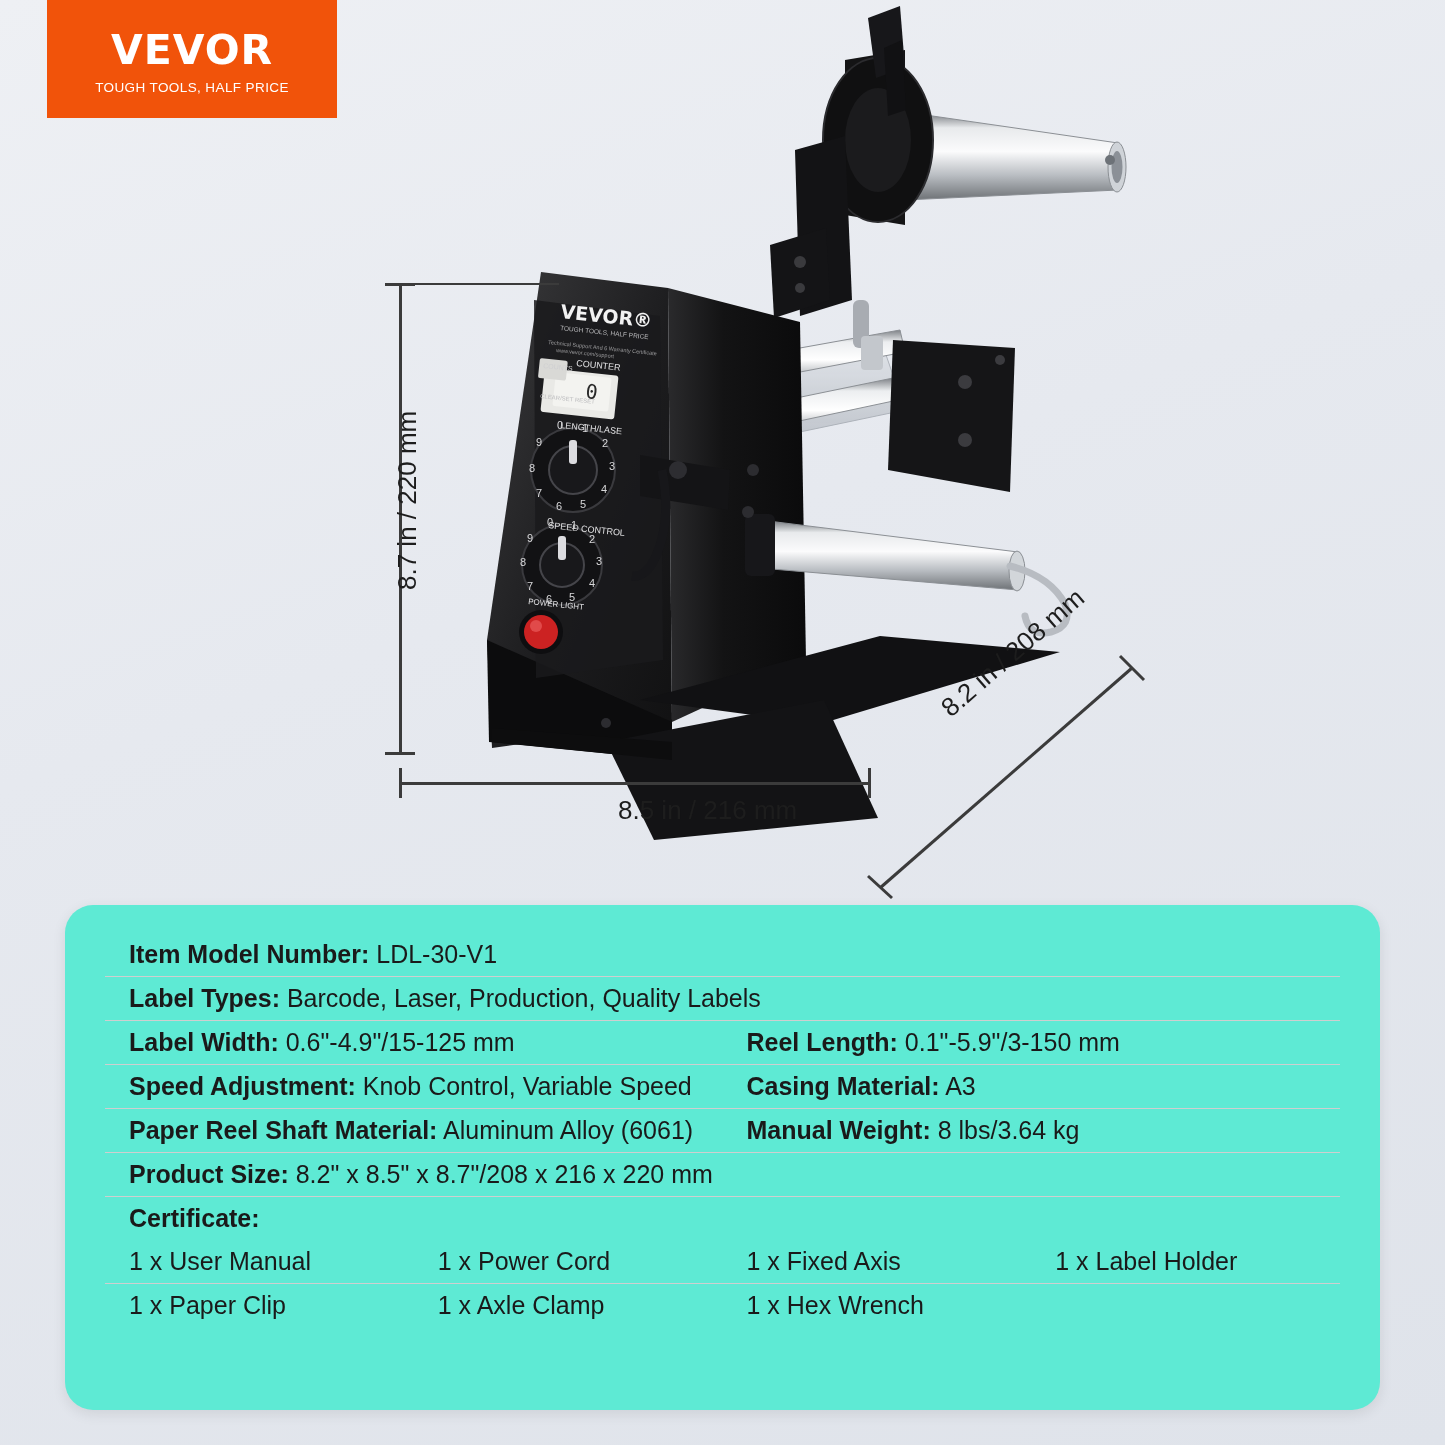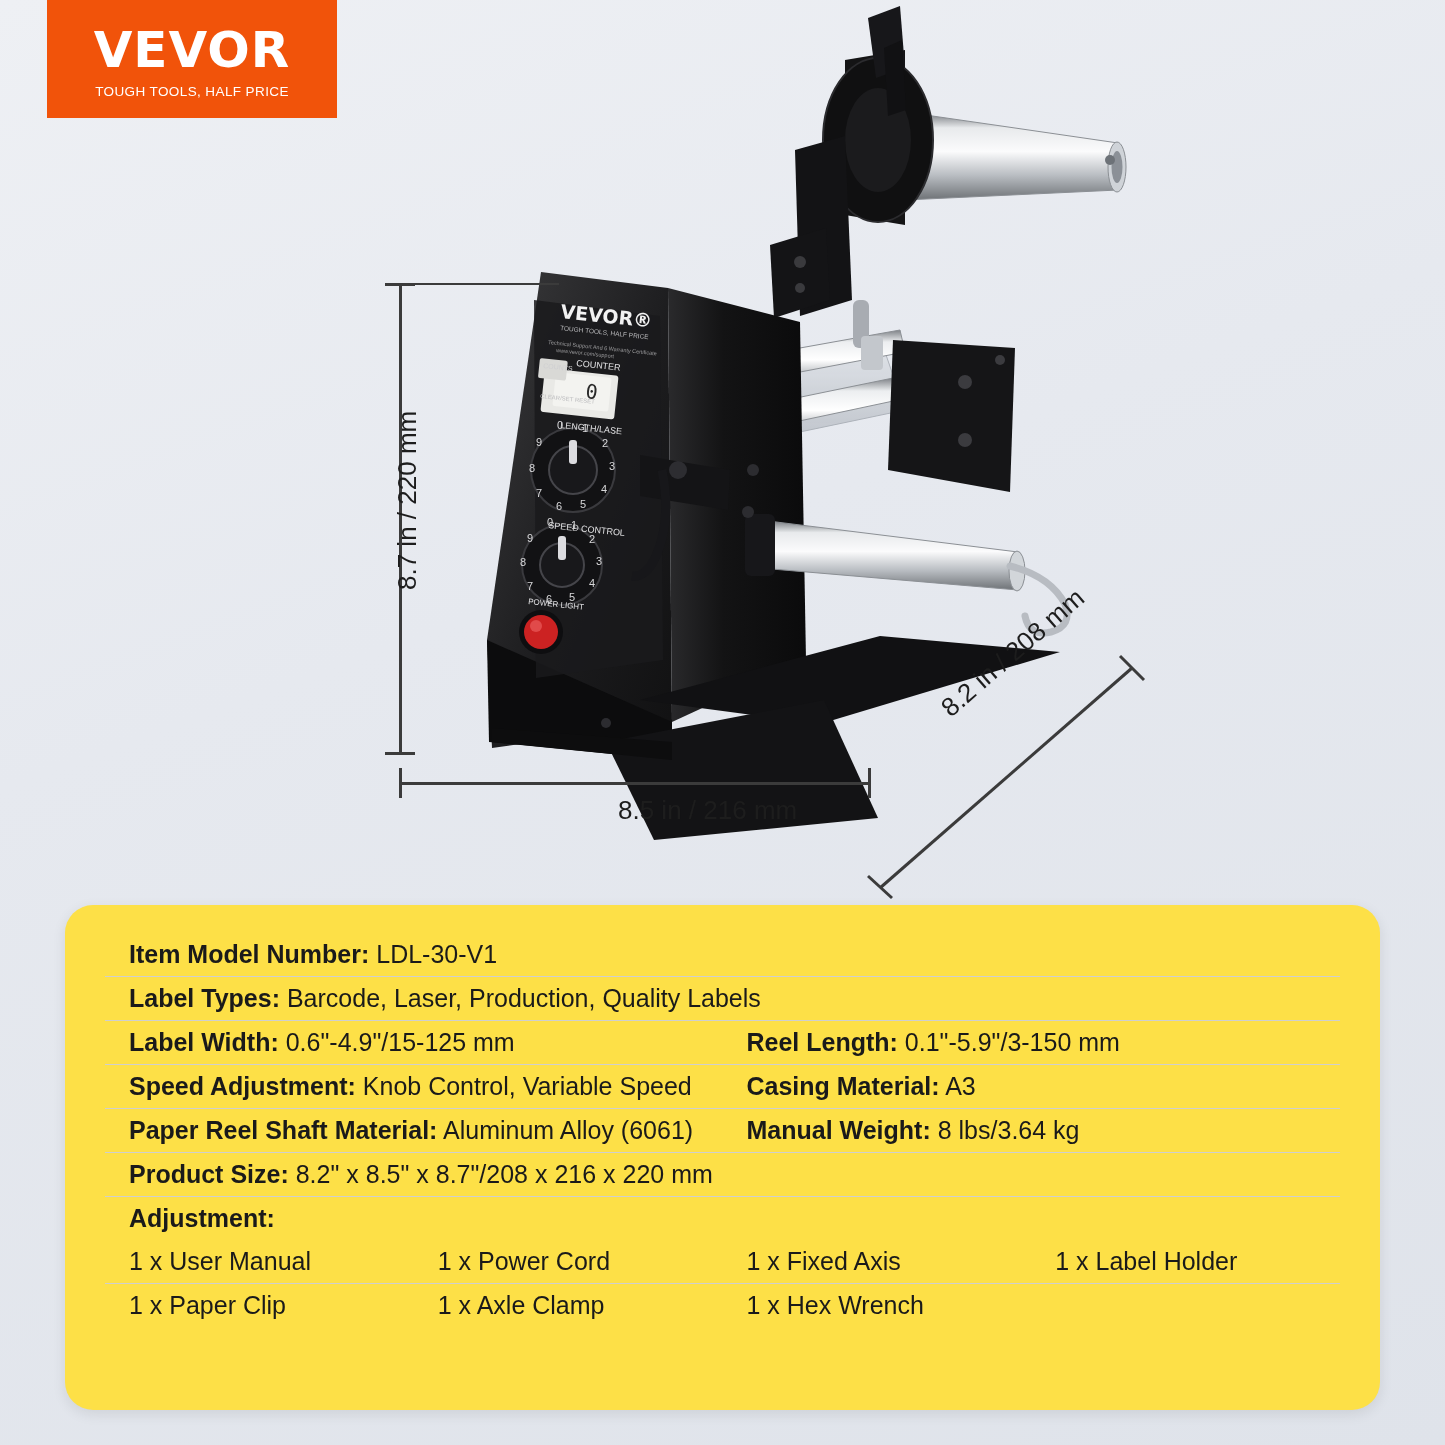--- a/index.html
+++ b/index.html
@@ -20,21 +20,21 @@
     width: 290px; height: 118px;
     background: #f1530a;
     display: flex;
     flex-direction: column;
     align-items: center;
     justify-content: center;
     padding-top: 6px;
   }
   .brand-name {
     color: #ffffff;
-    font-size: 50px;
+    font-size: 41px;
     font-weight: bold;
     letter-spacing: 1px;
     line-height: 1;
     font-family: "DejaVu Sans", sans-serif;
   }
   .brand-tag {
     color: #ffffff;
     font-size: 13.5px;
     letter-spacing: 0.4px;
     margin-top: 9px;
@@ -57,21 +57,21 @@
     font-family: "Liberation Sans", sans-serif;
     white-space: nowrap;
   }
   .rot90 { transform: rotate(-90deg); transform-origin: left top; }
 
   
   .spec-card {
     position: absolute;
     left: 65px; top: 905px;
     width: 1315px; height: 505px;
-    background: #fde047;
+    background: #5eead4;
     border-radius: 28px;
     box-shadow: 0 4px 14px rgba(0,0,0,0.09);
     padding: 28px 40px 20px 40px;
   }
   table.spec {
     width: 100%;
     border-collapse: collapse;
     table-layout: fixed;
   }
   table.spec td {
@@ -336,21 +336,21 @@
         </td>
       </tr>
       <tr>
         <td colspan="2">
           <span class="lbl">Product Size:</span>
           <span>8.2" x 8.5" x 8.7"/208 x 216 x 220 mm</span>
         </td>
       </tr>
       <tr class="acc-head">
         <td colspan="2">
-          <span class="lbl">Adjustment:</span>
+          <span class="lbl">Certificate:</span>
         </td>
       </tr>
     </tbody>
   </table>
 
   <table class="acc">
     <tbody>
       <tr>
         <td>1 x User Manual</td>
         <td>1 x Power Cord</td>

